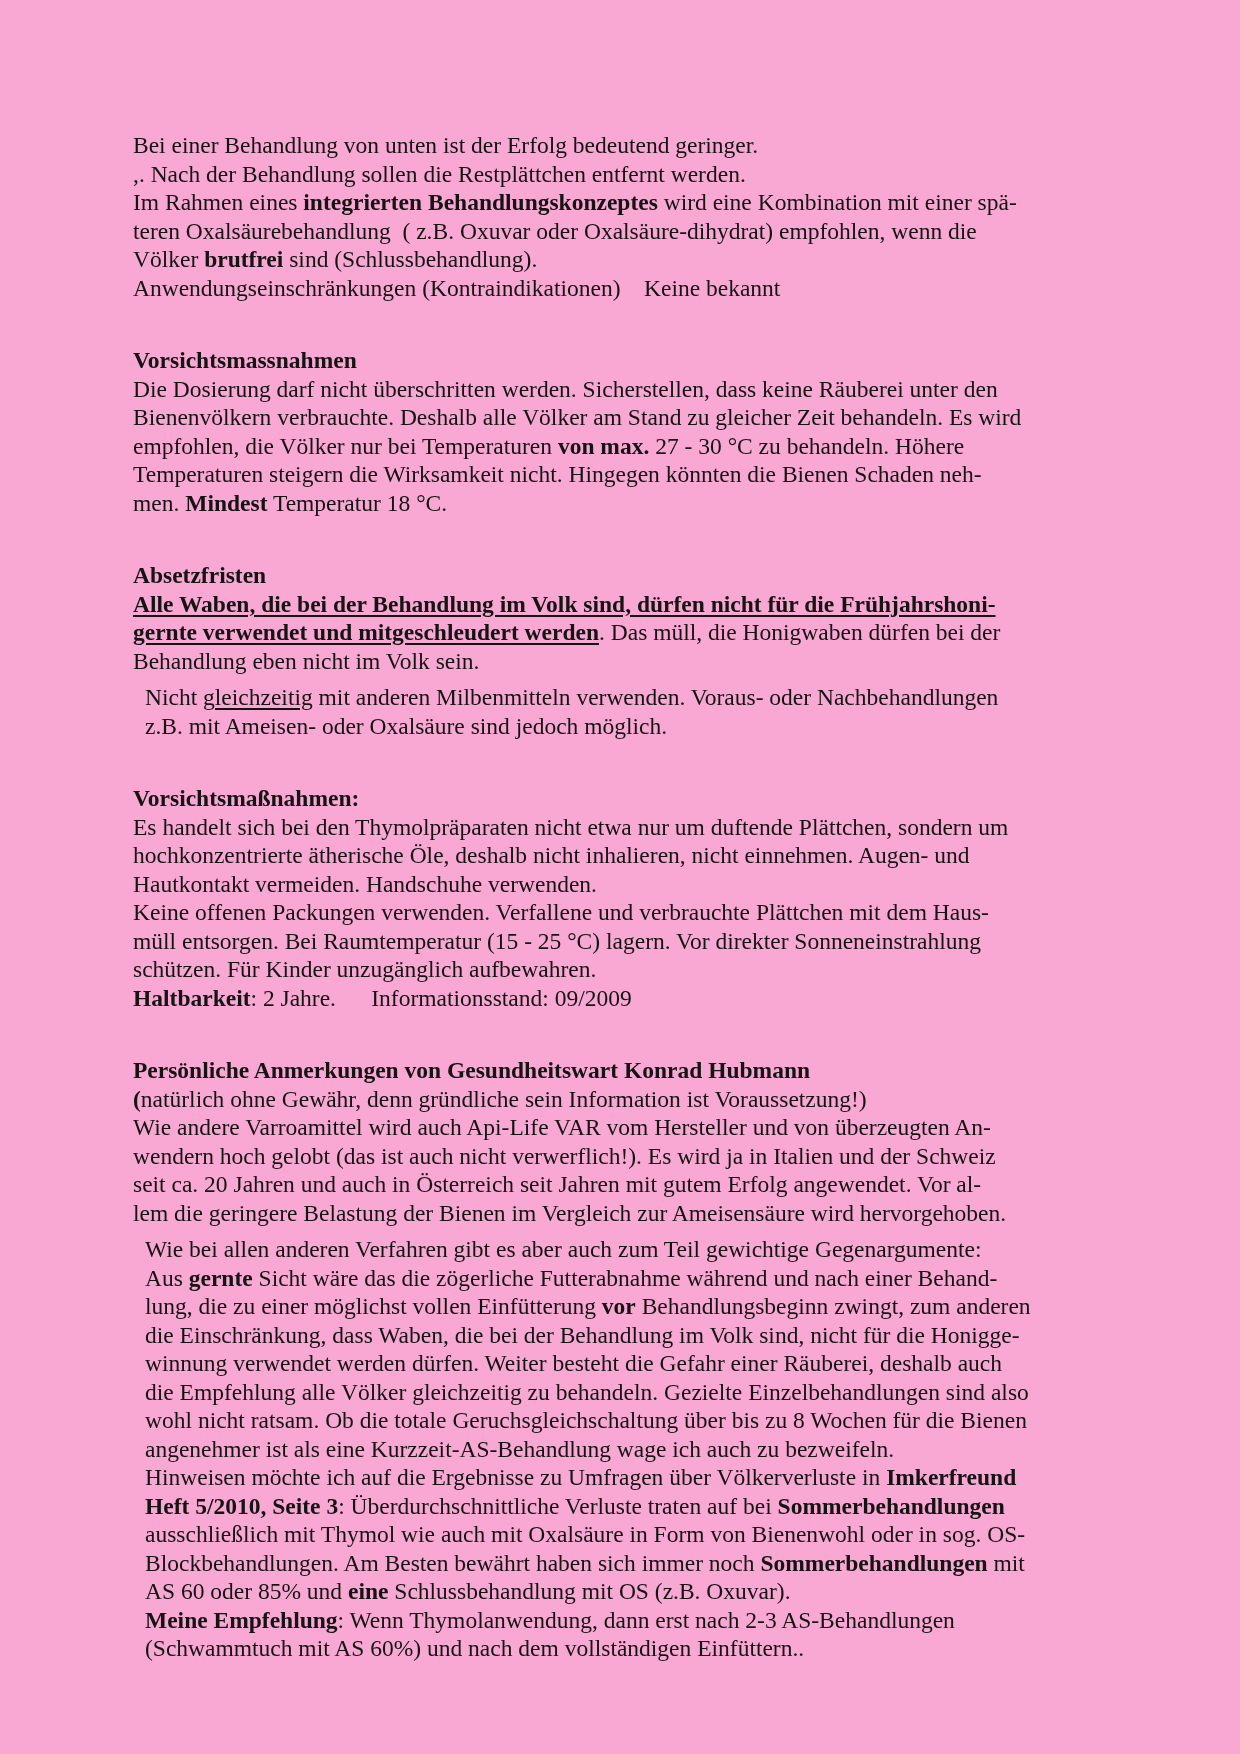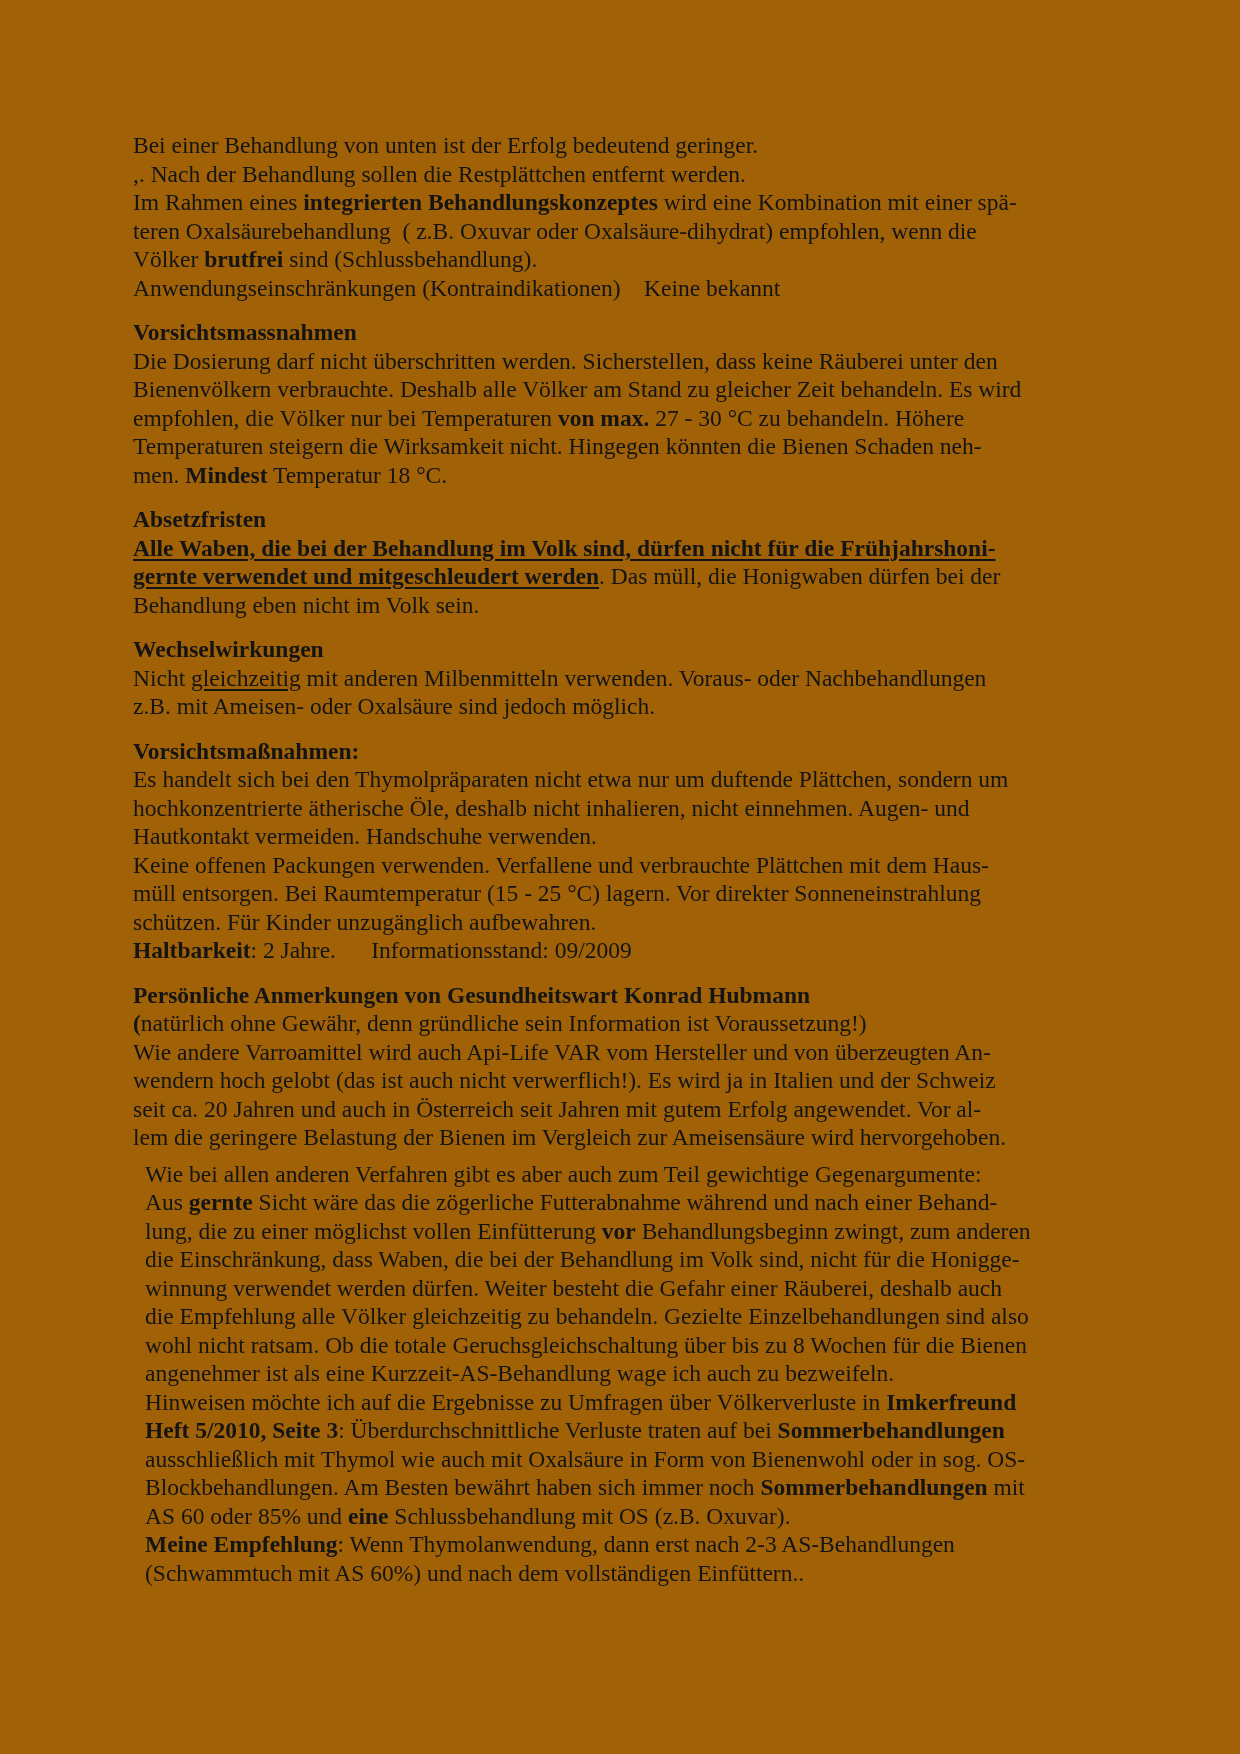--- a/index.html
+++ b/index.html
@@ -4,34 +4,34 @@
 <style>
   html, body {
     margin: 0;
     padding: 0;
     background: #ffffff;
   }
   .page {
     position: relative;
     width: 1240px;
     height: 1754px;
-    background: #a16207;
+    background: #f9a8d4;
     overflow: hidden;
     font-family: "Liberation Serif", "DejaVu Serif", serif;
     color: #141414;
   }
   .doc {
     position: absolute;
     left: 133px;
     top: 131px;
     width: 995px;
   }
   .block { margin: 0; }
   .block.h {
-    margin-top: 16px;
+    margin-top: 44px;
     font-weight: bold;
   }
   .block.p + .block.p {
     margin-top: 8px;
     margin-left: 12px;
   }
   .line {
     white-space: pre;
     font-size: 23.5px;
     line-height: 28.5px;
@@ -63,23 +63,20 @@
         <div class="line"><span>Temperaturen steigern die Wirksamkeit nicht. Hingegen könnten die Bienen Schaden neh-</span></div>
         <div class="line"><span>men. </span><span class="b">Mindest</span><span> Temperatur 18 °C.</span></div>
       </div>
       <div class="block h">
         <div class="line"><span class="b">Absetzfristen</span></div>
       </div>
       <div class="block p">
         <div class="line"><span class="b i u">Alle Waben, die bei der Behandlung im Volk sind, dürfen nicht für die Frühjahrshoni-</span></div>
         <div class="line"><span class="b i u">gernte verwendet und mitgeschleudert werden</span><span class="i">. Das müll, die Honigwaben dürfen bei der</span></div>
         <div class="line"><span class="i">Behandlung eben nicht im Volk sein.</span></div>
-      </div>
-      <div class="block h">
-        <div class="line"><span class="b">Wechselwirkungen</span></div>
       </div>
       <div class="block p">
         <div class="line"><span>Nicht </span><span class="u">gleichzeitig</span><span> mit anderen Milbenmitteln verwenden. </span><span class="i">Voraus- oder Nachbehandlungen</span></div>
         <div class="line"><span class="i">z.B. mit Ameisen- oder Oxalsäure sind jedoch möglich.</span></div>
       </div>
       <div class="block h">
         <div class="line"><span class="b">Vorsichtsmaßnahmen:</span></div>
       </div>
       <div class="block p">
         <div class="line"><span class="i">Es handelt sich bei den Thymolpräparaten nicht etwa nur um duftende Plättchen, sondern um</span></div>

